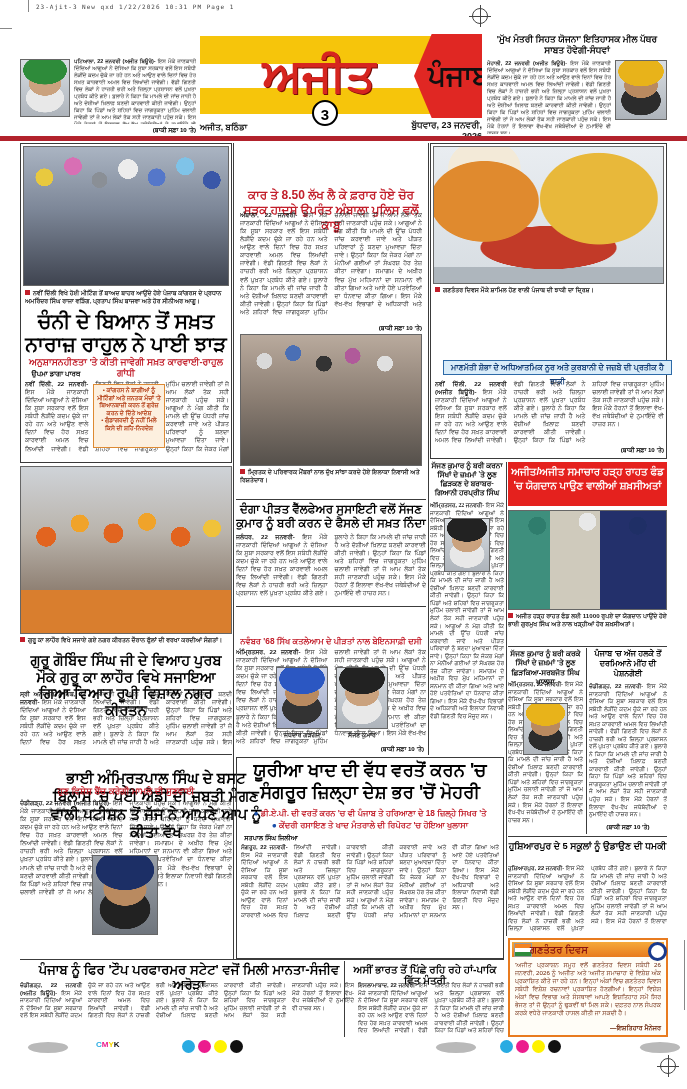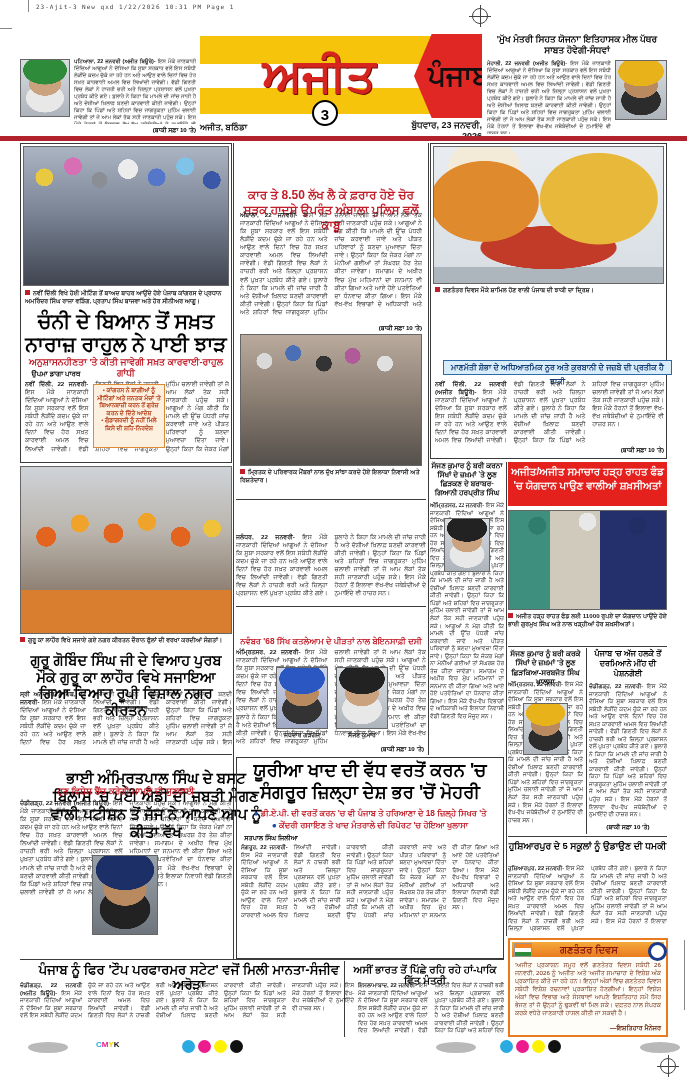--- a/index.html
+++ b/index.html
@@ -195,20 +195,21 @@
     <div class="abs cont" style="left:96px;top:181px;width:90px;">(ਬਾਕੀ ਸਫ਼ਾ 10 'ਤੇ)</div>
     <div class="abs ph ph-mourning" style="left:4px;top:191px;width:182px;height:132px;"></div>
     <div class="abs cap" style="left:4px;top:325px;width:182px;height:26px;">
       <span class="mark"></span><span>ਮ੍ਰਿਤਕ ਦੇ ਪਰਿਵਾਰਕ ਮੈਂਬਰਾਂ ਨਾਲ ਦੁੱਖ ਸਾਂਝਾ ਕਰਦੇ ਹੋਏ ਇਲਾਕਾ ਨਿਵਾਸੀ ਅਤੇ ਰਿਸ਼ਤੇਦਾਰ।</span>
     </div>
   </div>
 
   <div class="hr2" style="left:236px;top:499px;width:190px;"></div>
 
   <div class="abs" style="left:236px;top:502px;width:190px;height:102px;">
+    <div class="abs hl" style="left:0;top:0;width:190px;font-size:11.8px;line-height:1.2;">ਦੰਗਾ ਪੀੜਤ ਵੈੱਲਫੇਅਰ ਸੁਸਾਇਟੀ ਵਲੋਂ ਸੱਜਣ ਕੁਮਾਰ ਨੂੰ ਬਰੀ ਕਰਨ ਦੇ ਫੈਸਲੇ ਦੀ ਸਖ਼ਤ ਨਿੰਦਾ</div>
     <div class="abs body c2" style="left:0;top:31px;width:190px;height:70px;">
       <b class="dl">ਜਲੰਧਰ, 22 ਜਨਵਰੀ-</b>
       <span>ਇਸ ਮੌਕੇ ਜਾਣਕਾਰੀ ਦਿੰਦਿਆਂ ਆਗੂਆਂ ਨੇ ਦੱਸਿਆ ਕਿ ਸੂਬਾ ਸਰਕਾਰ ਵਲੋਂ ਇਸ ਸਬੰਧੀ ਲੋੜੀਂਦੇ ਕਦਮ ਚੁੱਕੇ ਜਾ ਰਹੇ ਹਨ ਅਤੇ ਆਉਣ ਵਾਲੇ ਦਿਨਾਂ ਵਿਚ ਹੋਰ ਸਖ਼ਤ ਕਾਰਵਾਈ ਅਮਲ ਵਿਚ ਲਿਆਂਦੀ ਜਾਵੇਗੀ। ਵੱਡੀ ਗਿਣਤੀ ਵਿਚ ਲੋਕਾਂ ਨੇ ਹਾਜ਼ਰੀ ਭਰੀ ਅਤੇ ਜ਼ਿਲ੍ਹਾ ਪ੍ਰਸ਼ਾਸਨ ਵਲੋਂ ਪੁਖ਼ਤਾ ਪ੍ਰਬੰਧ ਕੀਤੇ ਗਏ। ਬੁਲਾਰੇ ਨੇ ਕਿਹਾ ਕਿ ਮਾਮਲੇ ਦੀ ਜਾਂਚ ਜਾਰੀ ਹੈ ਅਤੇ ਦੋਸ਼ੀਆਂ ਖ਼ਿਲਾਫ਼ ਬਣਦੀ ਕਾਰਵਾਈ ਕੀਤੀ ਜਾਵੇਗੀ। ਉਨ੍ਹਾਂ ਕਿਹਾ ਕਿ ਪਿੰਡਾਂ ਅਤੇ ਸ਼ਹਿਰਾਂ ਵਿਚ ਜਾਗਰੂਕਤਾ ਮੁਹਿੰਮ ਚਲਾਈ ਜਾਵੇਗੀ ਤਾਂ ਜੋ ਆਮ ਲੋਕਾਂ ਤੱਕ ਸਹੀ ਜਾਣਕਾਰੀ ਪਹੁੰਚ ਸਕੇ। ਇਸ ਮੌਕੇ ਹੋਰਨਾਂ ਤੋਂ ਇਲਾਵਾ ਵੱਖ-ਵੱਖ ਜਥੇਬੰਦੀਆਂ ਦੇ ਨੁਮਾਇੰਦੇ ਵੀ ਹਾਜ਼ਰ ਸਨ।</span>
     </div>
   </div>
 
   <div class="hr2" style="left:236px;top:606px;width:190px;"></div>
 
   <div class="abs" style="left:236px;top:609px;width:190px;height:146px;">
     <div class="abs sub" style="left:0;top:27px;width:190px;font-size:8.3px;">ਨਵੰਬਰ '68 ਸਿੱਖ ਕਤਲੇਆਮ ਦੇ ਪੀੜਤਾਂ ਨਾਲ ਬੇਇਨਸਾਫ਼ੀ ਦਸੀ</div>
@@ -296,21 +297,21 @@
     <div class="abs hl" style="left:0;top:2px;width:159px;font-size:9.3px;line-height:1.2;">ਹੁਸ਼ਿਆਰਪੁਰ ਦੇ 5 ਸਕੂਲਾਂ ਨੂੰ ਉਡਾਉਣ ਦੀ ਧਮਕੀ</div>
     <div class="abs body c2" style="left:0;top:26px;width:159px;height:70px;font-size:5.8px;">
       <b class="dl">ਹੁਸ਼ਿਆਰਪੁਰ, 22 ਜਨਵਰੀ-</b>
       <span>ਇਸ ਮੌਕੇ ਜਾਣਕਾਰੀ ਦਿੰਦਿਆਂ ਆਗੂਆਂ ਨੇ ਦੱਸਿਆ ਕਿ ਸੂਬਾ ਸਰਕਾਰ ਵਲੋਂ ਇਸ ਸਬੰਧੀ ਲੋੜੀਂਦੇ ਕਦਮ ਚੁੱਕੇ ਜਾ ਰਹੇ ਹਨ ਅਤੇ ਆਉਣ ਵਾਲੇ ਦਿਨਾਂ ਵਿਚ ਹੋਰ ਸਖ਼ਤ ਕਾਰਵਾਈ ਅਮਲ ਵਿਚ ਲਿਆਂਦੀ ਜਾਵੇਗੀ। ਵੱਡੀ ਗਿਣਤੀ ਵਿਚ ਲੋਕਾਂ ਨੇ ਹਾਜ਼ਰੀ ਭਰੀ ਅਤੇ ਜ਼ਿਲ੍ਹਾ ਪ੍ਰਸ਼ਾਸਨ ਵਲੋਂ ਪੁਖ਼ਤਾ ਪ੍ਰਬੰਧ ਕੀਤੇ ਗਏ। ਬੁਲਾਰੇ ਨੇ ਕਿਹਾ ਕਿ ਮਾਮਲੇ ਦੀ ਜਾਂਚ ਜਾਰੀ ਹੈ ਅਤੇ ਦੋਸ਼ੀਆਂ ਖ਼ਿਲਾਫ਼ ਬਣਦੀ ਕਾਰਵਾਈ ਕੀਤੀ ਜਾਵੇਗੀ। ਉਨ੍ਹਾਂ ਕਿਹਾ ਕਿ ਪਿੰਡਾਂ ਅਤੇ ਸ਼ਹਿਰਾਂ ਵਿਚ ਜਾਗਰੂਕਤਾ ਮੁਹਿੰਮ ਚਲਾਈ ਜਾਵੇਗੀ ਤਾਂ ਜੋ ਆਮ ਲੋਕਾਂ ਤੱਕ ਸਹੀ ਜਾਣਕਾਰੀ ਪਹੁੰਚ ਸਕੇ। ਇਸ ਮੌਕੇ ਹੋਰਨਾਂ ਤੋਂ ਇਲਾਵਾ ਵੱਖ-ਵੱਖ ਜਥੇਬੰਦੀਆਂ ਦੇ ਨੁਮਾਇੰਦੇ ਵੀ ਹਾਜ਼ਰ ਸਨ।</span>
     </div>
   </div>
 
   <div class="abs" style="left:508px;top:938px;width:160px;height:99px;border:2px solid #e87b1f;background:#fffdf7;">
     <div class="abs" style="left:2px;top:2px;width:152px;height:15px;background:linear-gradient(#f5a93a,#e87b1f);"></div>
     <div class="flag" style="left:4px;top:3px;"></div>
-    <div class="abs" style="left:20px;top:2px;width:118px;text-align:center;font-size:10px;font-weight:800;color:#8c1410;line-height:15px;">ਗਣਤੰਤਰ ਦਿਵਸ</div>
+    <div class="abs" style="left:20px;top:2px;width:118px;text-align:left;font-size:10px;font-weight:800;color:#8c1410;line-height:15px;">ਗਣਤੰਤਰ ਦਿਵਸ</div>
     <div class="chakra" style="left:138px;top:2px;"></div>
     <div class="abs" style="left:5px;top:21px;width:146px;height:62px;font-size:6.2px;line-height:1.3;text-align:justify;color:#6b2408;overflow:hidden;">'ਅਜੀਤ' ਪ੍ਰਕਾਸ਼ਨ ਸਮੂਹ ਵਲੋਂ ਗਣਤੰਤਰ ਦਿਵਸ ਸਬੰਧੀ 26 ਜਨਵਰੀ, 2026 ਨੂੰ 'ਅਜੀਤ' ਅਤੇ 'ਅਜੀਤ ਸਮਾਚਾਰ' ਦੇ ਵਿਸ਼ੇਸ਼ ਅੰਕ ਪ੍ਰਕਾਸ਼ਿਤ ਕੀਤੇ ਜਾ ਰਹੇ ਹਨ। ਇਨ੍ਹਾਂ ਅੰਕਾਂ ਵਿਚ ਗਣਤੰਤਰ ਦਿਵਸ ਸਬੰਧੀ ਵਿਸ਼ੇਸ਼ ਰਚਨਾਵਾਂ ਪ੍ਰਕਾਸ਼ਿਤ ਹੋਣਗੀਆਂ। ਇਨ੍ਹਾਂ ਵਿਸ਼ੇਸ਼ ਅੰਕਾਂ ਵਿਚ ਵਿਭਾਗ ਅਤੇ ਸੰਸਥਾਵਾਂ ਆਪਣੇ ਇਸ਼ਤਿਹਾਰ ਸਮੇਂ ਸਿਰ ਭੇਜਣ ਤਾਂ ਜੋ ਉਨ੍ਹਾਂ ਨੂੰ ਢੁਕਵੀਂ ਥਾਂ ਮਿਲ ਸਕੇ। ਦਫ਼ਤਰ ਨਾਲ ਸੰਪਰਕ ਕਰਕੇ ਵਧੇਰੇ ਜਾਣਕਾਰੀ ਹਾਸਲ ਕੀਤੀ ਜਾ ਸਕਦੀ ਹੈ।</div>
     <div class="abs" style="left:5px;top:84px;width:146px;text-align:right;font-size:6.5px;font-weight:700;color:#6b2408;">—ਇਸ਼ਤਿਹਾਰ ਮੈਨੇਜਰ</div>
   </div>
 
   <div class="hr2" style="left:20px;top:959px;width:484px;"></div>
 
   <div class="abs hl" style="left:28px;top:963px;width:322px;font-size:13.2px;line-height:1.1;">ਪੰਜਾਬ ਨੂੰ ਫਿਰ 'ਟੌਪ ਪਰਫਾਰਮਰ ਸਟੇਟ' ਵਜੋਂ ਮਿਲੀ ਮਾਨਤਾ-ਸੰਜੀਵ ਅਰੋੜਾ</div>
   <div class="abs body c5" style="left:20px;top:982px;width:334px;height:54px;font-size:5.8px;">
     <b class="dl">ਚੰਡੀਗੜ੍ਹ, 22 ਜਨਵਰੀ (ਅਜੀਤ ਬਿਊਰੋ)-</b>

